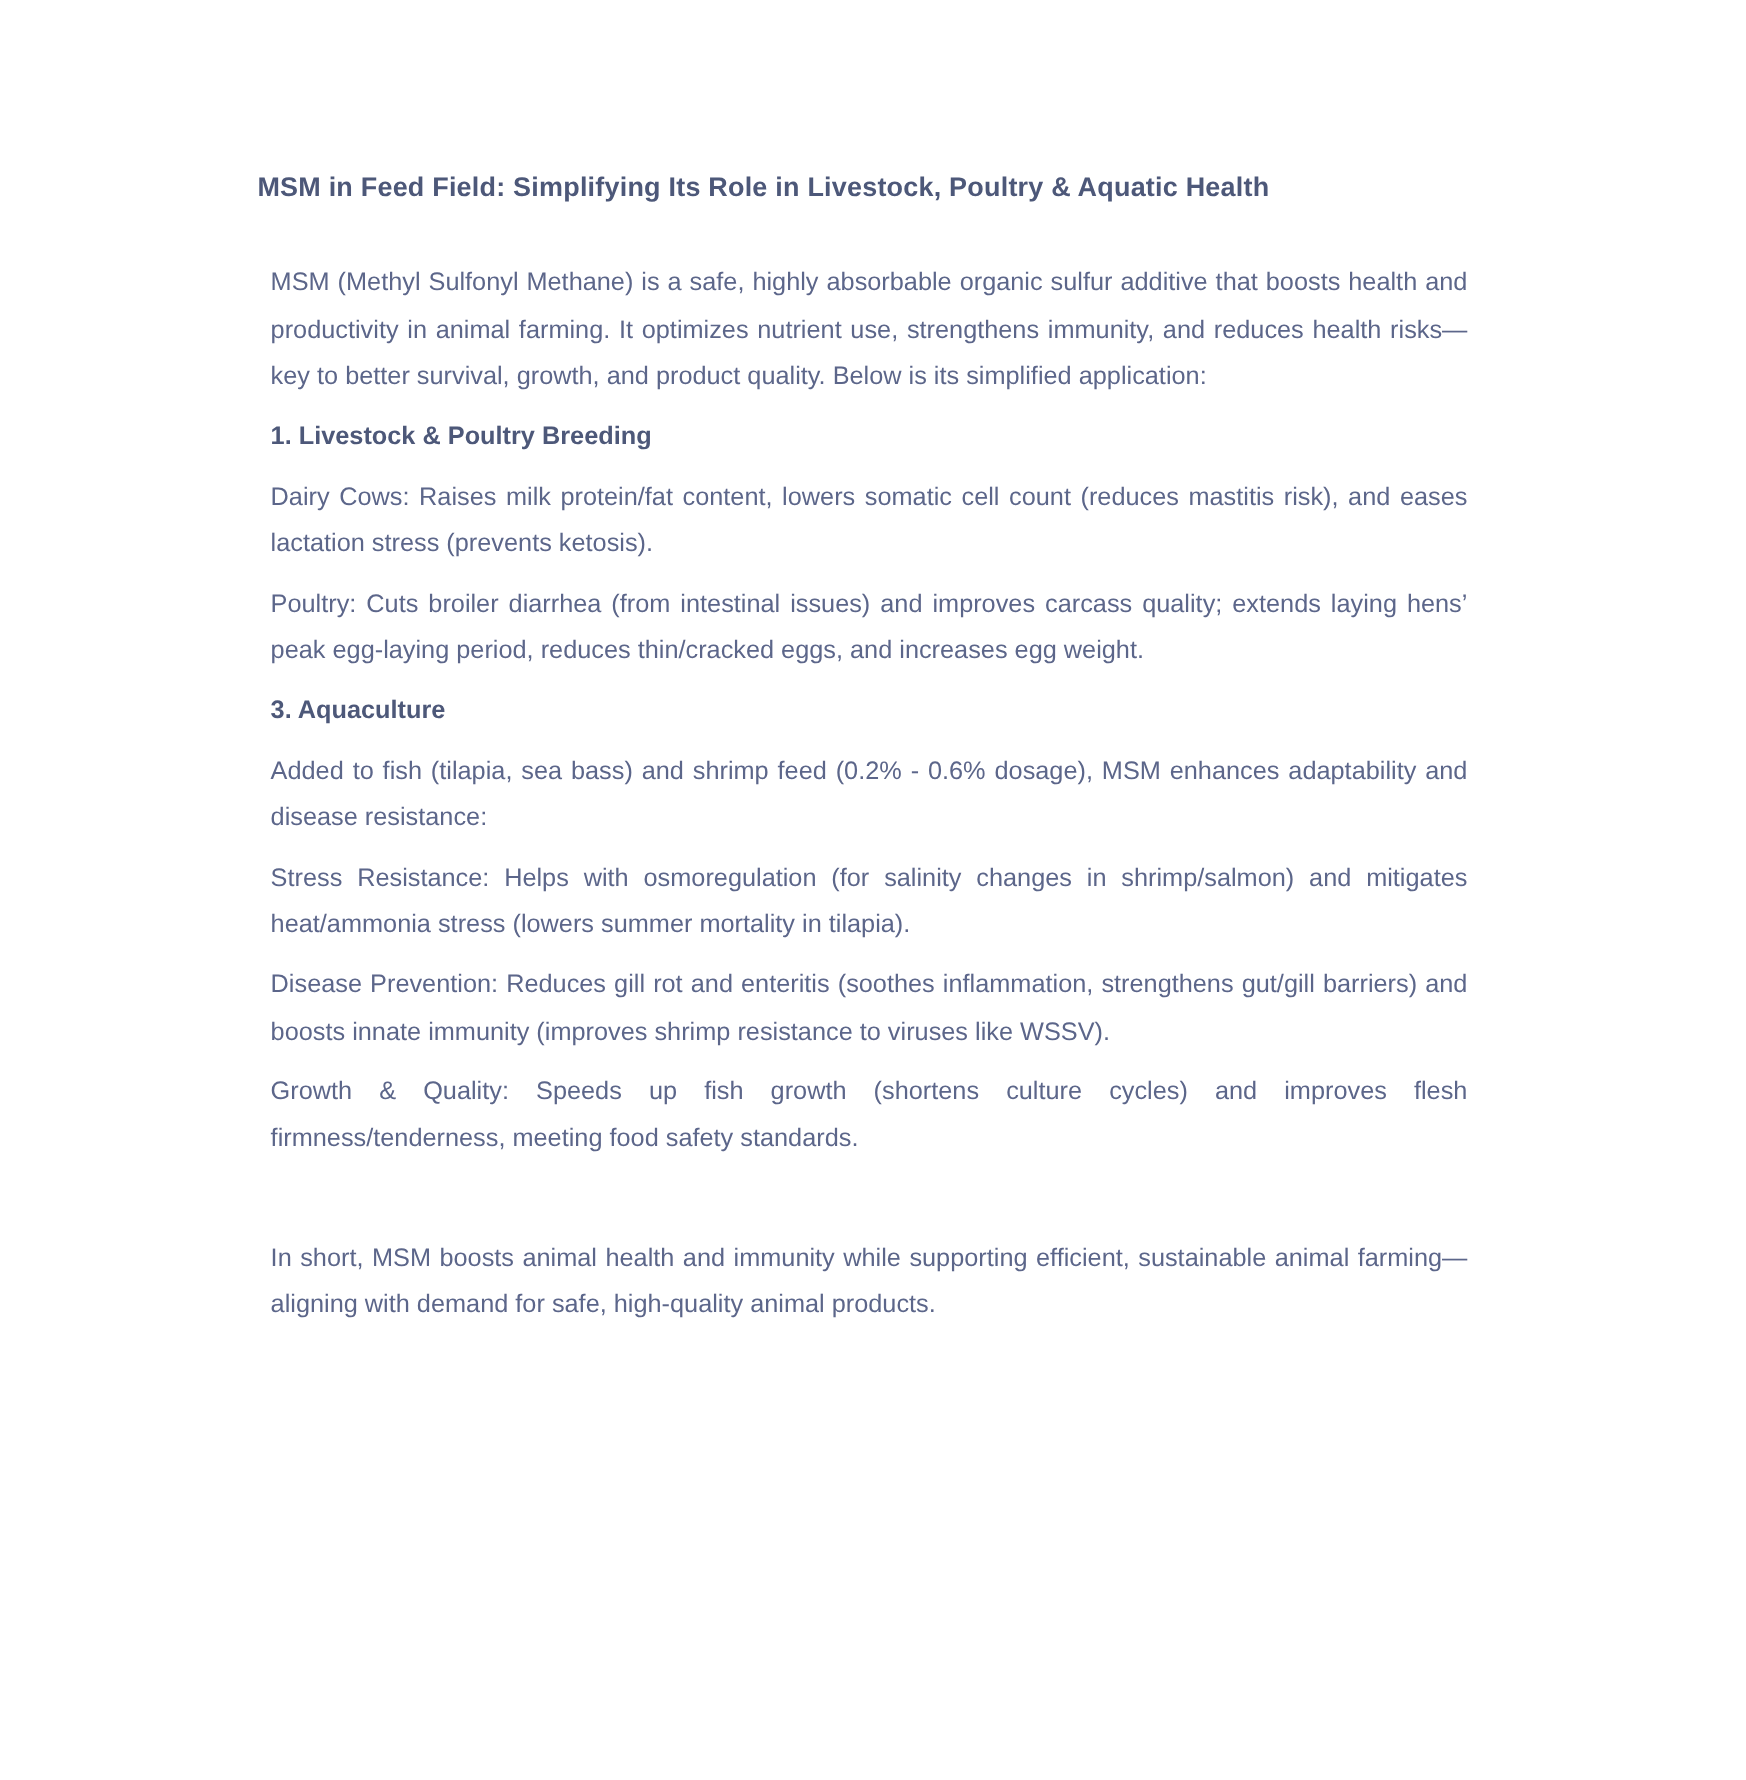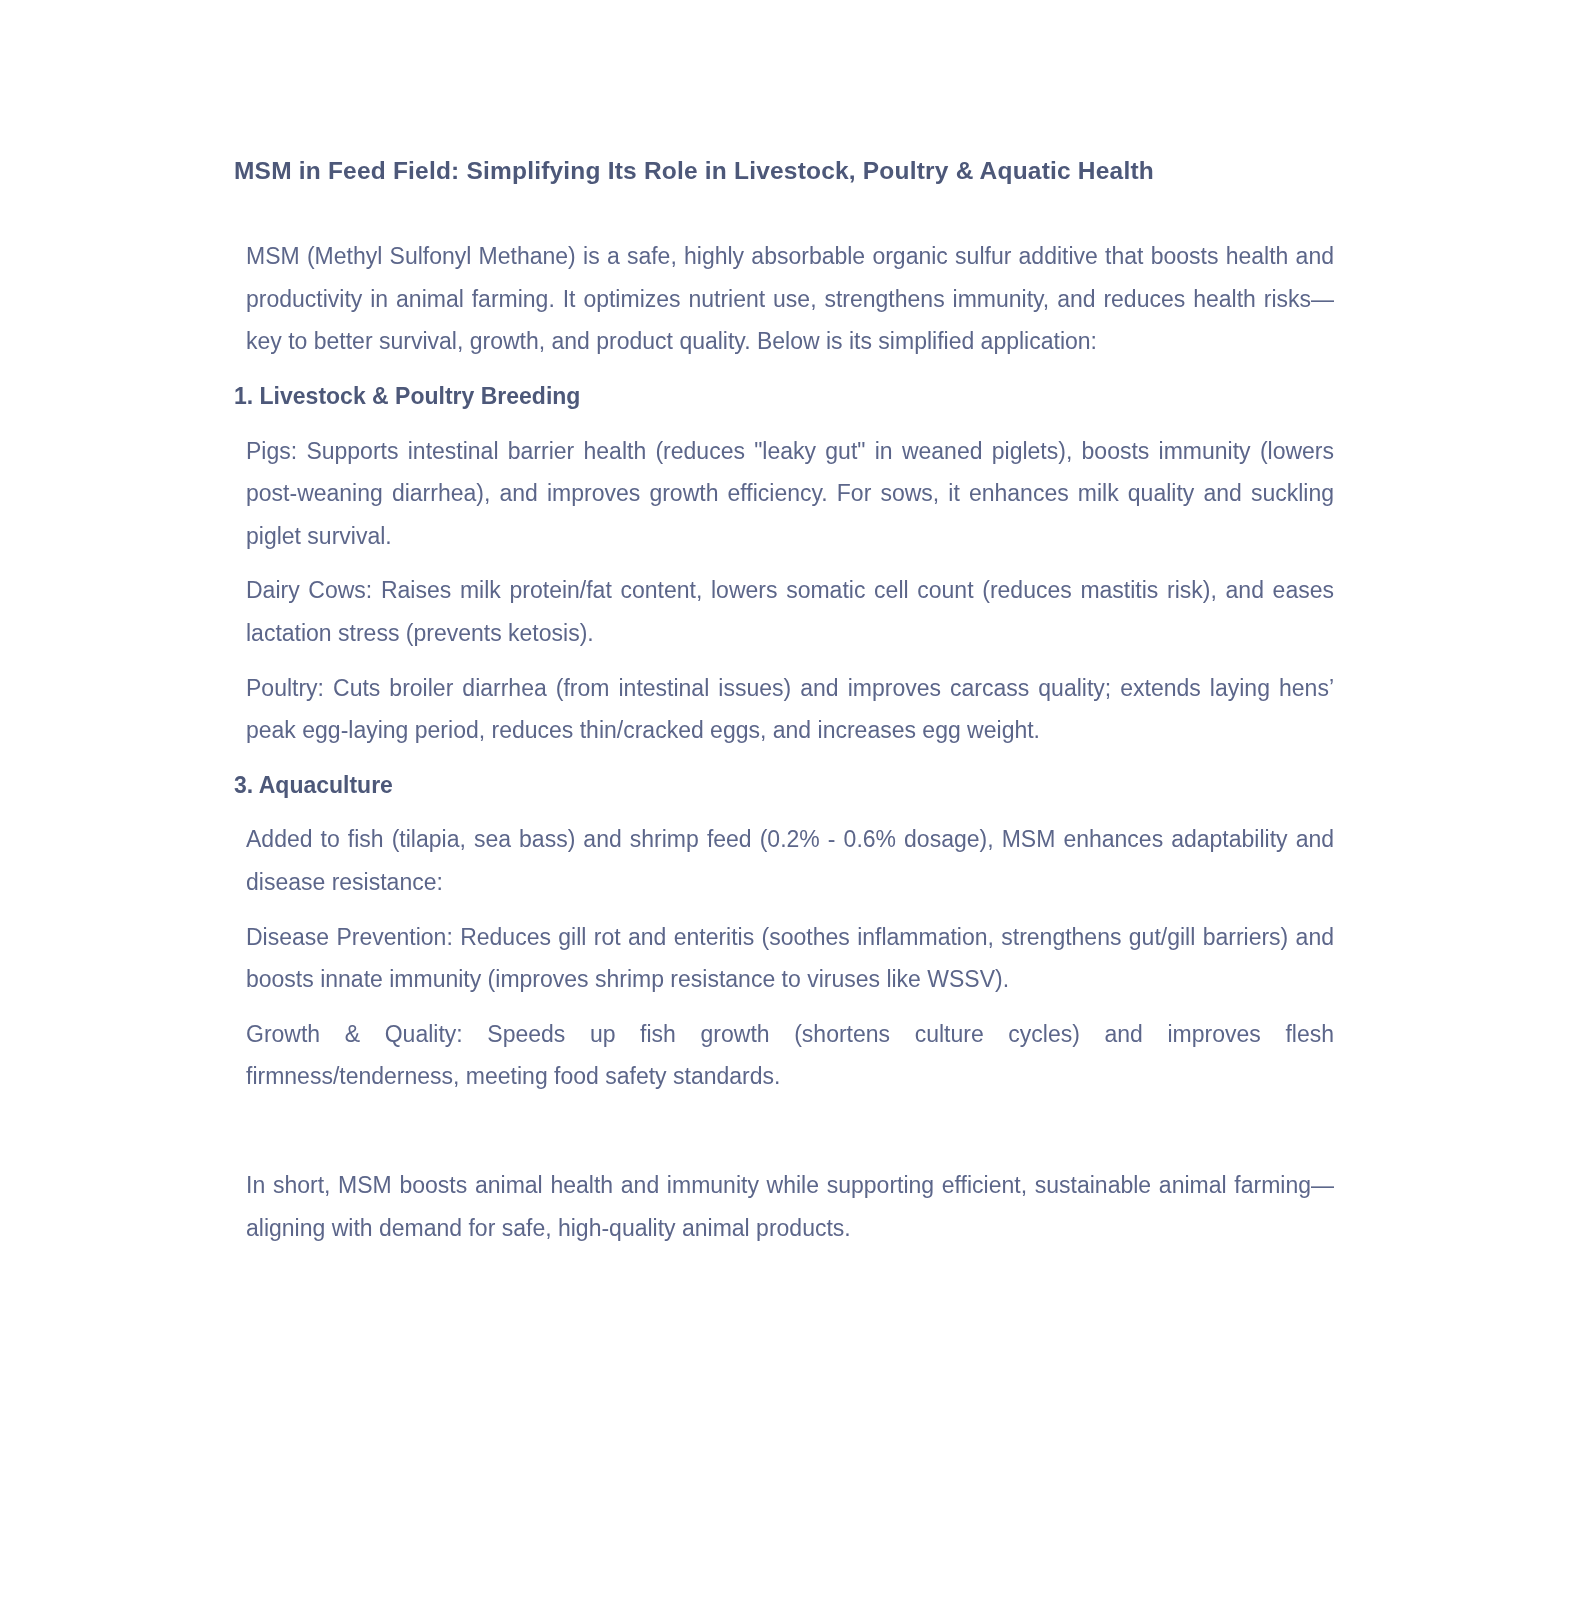--- a/index.html
+++ b/index.html
@@ -38,21 +38,21 @@
     margin: 0 0 42.6px 0;
     text-align: left;
     letter-spacing: 0.2px;
   }
   .para {
     margin: 12px;
     text-align: justify;
     text-justify: inter-word;
   }
   .heading {
-    margin: 0;
+    margin: 12px;
     font-weight: bold;
     color: var(--heading-color);
     text-align: left;
   }
   .spacer {
     height: 42.6px;
   }
 </style>
 </head>
 <body>
@@ -60,30 +60,30 @@
 <div class="page">
   <div class="content">
 
     <div class="doc-title">MSM in Feed Field: Simplifying Its Role in Livestock, Poultry &amp; Aquatic Health</div>
 
     <p class="para">MSM (Methyl Sulfonyl Methane) is a safe, highly absorbable organic sulfur additive that boosts health and productivity in animal farming. It optimizes nutrient use, strengthens immunity, and reduces health risks—key to better survival, growth, and product quality. Below is its simplified application:</p>
 
     <p class="heading">1. Livestock &amp; Poultry Breeding</p>
 
 
-    <p class="para">Pigs: Supports intestinal barrier health (reduces "leaky gut" in weaned piglets), boosts immunity (lowers post-weaning diarrhea), and improves growth efficiency. For sows, it enhances milk quality and suckling piglet survival.</p>
 
     <p class="para">Dairy Cows: Raises milk protein/fat content, lowers somatic cell count (reduces mastitis risk), and eases lactation stress (prevents ketosis).</p>
 
     <p class="para">Poultry: Cuts broiler diarrhea (from intestinal issues) and improves carcass quality; extends laying hens’ peak egg-laying period, reduces thin/cracked eggs, and increases egg weight.</p>
 
     <p class="heading">3. Aquaculture</p>
 
     <p class="para">Added to fish (tilapia, sea bass) and shrimp feed (0.2% - 0.6% dosage), MSM enhances adaptability and disease resistance:</p>
 
+    <p class="para">Stress Resistance: Helps with osmoregulation (for salinity changes in shrimp/salmon) and mitigates heat/ammonia stress (lowers summer mortality in tilapia).</p>
 
     <p class="para">Disease Prevention: Reduces gill rot and enteritis (soothes inflammation, strengthens gut/gill barriers) and boosts innate immunity (improves shrimp resistance to viruses like WSSV).</p>
 
     <p class="para">Growth &amp; Quality: Speeds up fish growth (shortens culture cycles) and improves flesh firmness/tenderness, meeting food safety standards.</p>
 
     <div class="spacer"></div>
 
     <p class="para">In short, MSM boosts animal health and immunity while supporting efficient, sustainable animal farming—aligning with demand for safe, high-quality animal products.</p>
 
   </div>

